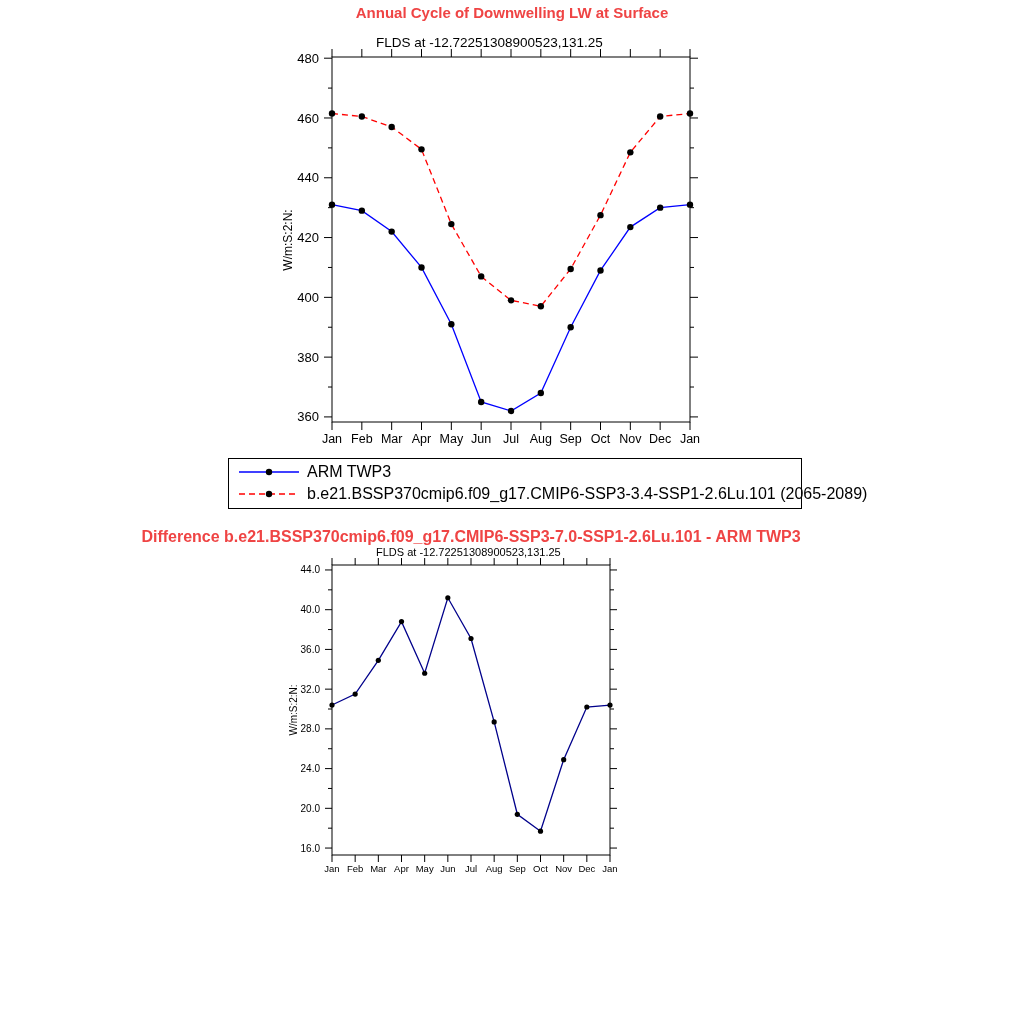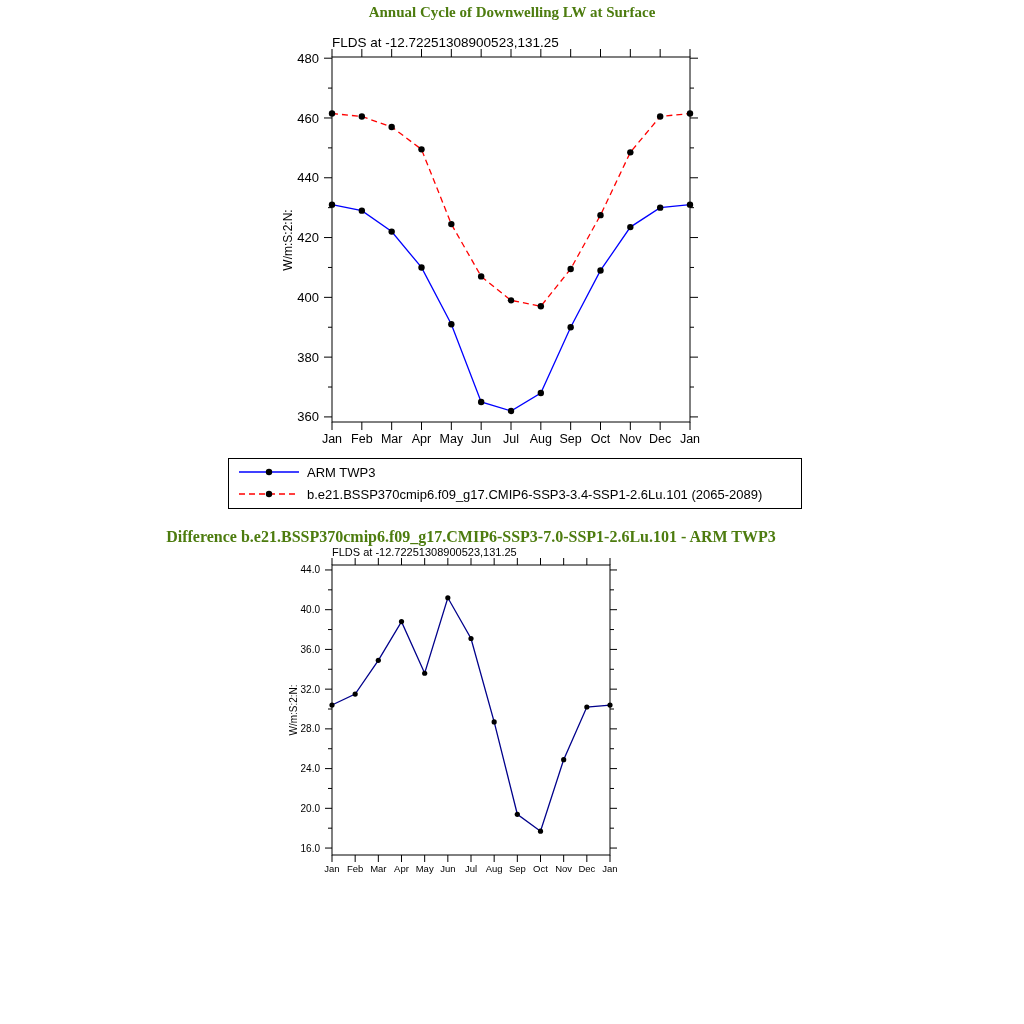--- a/index.html
+++ b/index.html
@@ -4,25 +4,25 @@
 <style>
   * { margin: 0; padding: 0; box-sizing: border-box; }
   html, body { background: #ffffff; }
   body {
     width: 1024px; height: 1024px;
     font-family: "Liberation Sans", sans-serif;
     color: #000;
   }
   .page { position: relative; width: 1024px; height: 1024px; background: #fff; overflow: hidden; }
 
-  .chart-title { position: absolute; font-weight: bold; color: #4d7c0f; white-space: nowrap; font-family: Liberation Serif, serif; }
+  .chart-title { position: absolute; font-weight: bold; color: #ef4444; white-space: nowrap; }
   .top-title   { top: 4px;   left: 0; width: 1024px; text-align: center; font-size: 15px; }
   .bottom-title{ top: 528px; left: 0; width: 942px;  text-align: center; font-size: 16px; }
 
-  .chart-subtitle { position: absolute; color: #000; white-space: nowrap; }
+  .chart-subtitle { position: absolute; color: #000; white-space: nowrap; margin-left: 44px; }
   .top-subtitle    { top: 35px;  left: 332px; font-size: 13.5px; }
   .bottom-subtitle { top: 546px; left: 332px; font-size: 11px; }
 
   .ylabel { position: absolute; white-space: nowrap; color: #000; }
   .top-ylabel {
     left: 288px; top: 240px; font-size: 12px;
     transform: translate(-50%, -50%) rotate(-90deg);
   }
   .bottom-ylabel {
     left: 293px; top: 710px; font-size: 10px;
@@ -34,21 +34,21 @@
   #chart2-svg { left: 0; top: 520px; width: 1024px; height: 380px; }
 
   .legend {
     position: absolute; left: 228px; top: 458px; width: 574px;
     border: 1px solid #000; background: #fff;
     padding: 3px 8px 4px 8px;
     display: flex; flex-direction: column; justify-content: center; gap: 2px;
   }
   .legend-row { display: flex; align-items: center; gap: 6px; height: 20px; }
   .legend-sample { flex: 0 0 auto; }
-  .legend-label { font-size: 13px; white-space: nowrap; }
+  .legend-label { font-size: 16px; white-space: nowrap; }
 </style>
 </head>
 <body>
 
 <div class="page">
 
   <div class="chart-title top-title">Annual Cycle of Downwelling LW at Surface</div>
 
   <div class="chart-subtitle top-subtitle">FLDS at -12.72251308900523,131.25</div>
 

